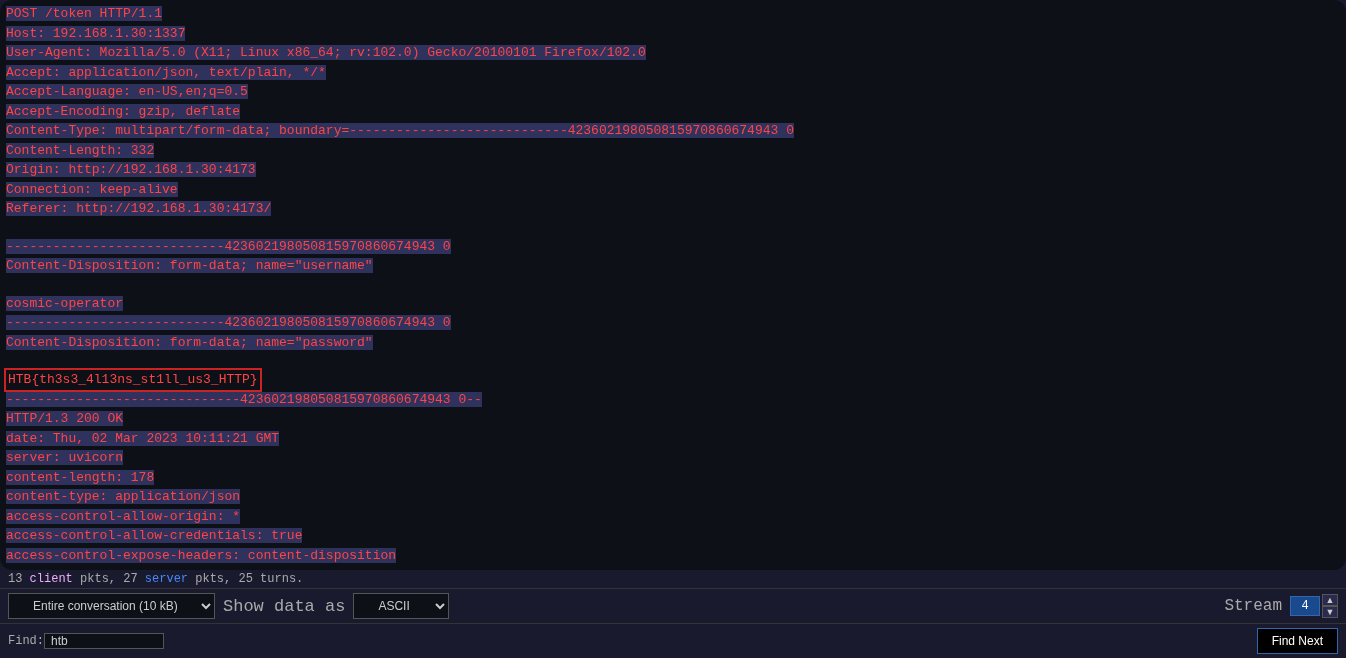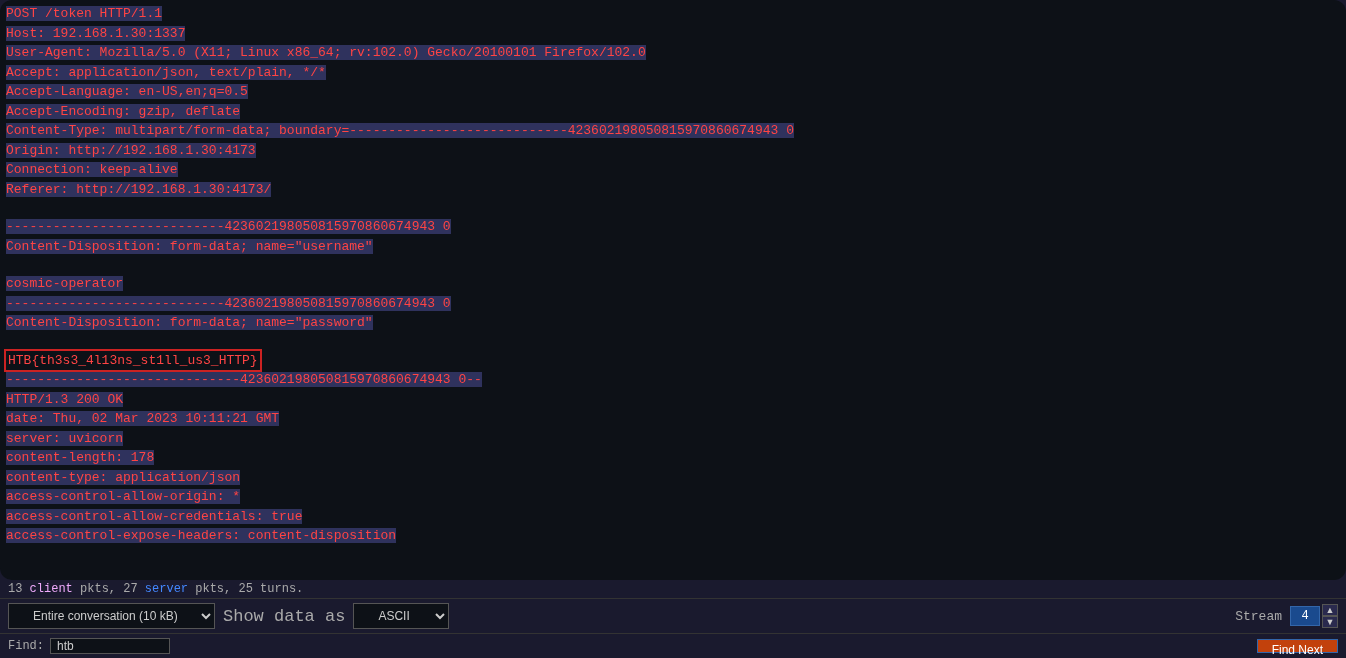--- a/index.html
+++ b/index.html
@@ -90,21 +90,21 @@
       font-size: 12px;
     }
 
     .toolbar .show-data-label {
       color: #aaa;
       font-size: 17px;
     }
 
     .toolbar .stream-label {
       color: #aaa;
-      font-size: 13px;
+      font-size: 16px;
       margin-left: auto;
       text-align: right;
     }
 
     .stream-control {
       display: flex;
       align-items: center;
       gap: 2px;
     }
 
@@ -136,66 +136,67 @@
       justify-content: center;
       line-height: 1;
     }
 
     .find-bar {
       background: #1a1a2e;
       display: flex;
       align-items: center;
       padding: 4px 8px;
       border-top: 1px solid #333;
-      gap: 6px;
+      gap: 0;
     }
 
     .find-bar .find-label {
       color: #aaa;
       font-size: 12px;
     }
 
     .find-bar input {
       background: #0d1117;
       color: #ccc;
       border: 1px solid #555;
       padding: 3px 6px;
       font-size: 12px;
       height: 16px;
       width: 120px;
     }
 
     .find-next-btn {
-      background: #c2410c;
+      background: #000000;
       color: #fff;
       border: 1px solid #3366aa;
       padding: 3px 14px;
       font-size: 12px;
       cursor: pointer;
-      height: 14px;
+      height: 26px;
       margin-left: auto;
     }
 
     span.sel {
       background: rgba(100, 100, 200, 0.4);
     }
   </style>
 </head>
 <body>
 
 <div class="scrollbar-outer">
   <div class="content-area">
 
     <div class="line"><span class="sel">POST /token HTTP/1.1</span></div>
     <div class="line"><span class="sel">Host: 192.168.1.30:1337</span></div>
     <div class="line"><span class="sel">User-Agent: Mozilla/5.0 (X11; Linux x86_64; rv:102.0) Gecko/20100101 Firefox/102.0</span></div>
     <div class="line"><span class="sel">Accept: application/json, text/plain, */*</span></div>
     <div class="line"><span class="sel">Accept-Language: en-US,en;q=0.5</span></div>
     <div class="line"><span class="sel">Accept-Encoding: gzip, deflate</span></div>
     <div class="line"><span class="sel">Content-Type: multipart/form-data; boundary=----------------------------423602198050815970860674943 0</span></div>
+    <div class="line"><span class="sel">Content-Length: 332</span></div>
     <div class="line"><span class="sel">Origin: http://192.168.1.30:4173</span></div>
     <div class="line"><span class="sel">Connection: keep-alive</span></div>
     <div class="line"><span class="sel">Referer: http://192.168.1.30:4173/</span></div>
     <div class="empty-line"></div>
     <div class="line"><span class="sel">----------------------------423602198050815970860674943 0</span></div>
     <div class="line"><span class="sel">Content-Disposition: form-data; name="username"</span></div>
     <div class="empty-line"></div>
     <div class="line"><span class="sel">cosmic-operator</span></div>
     <div class="line"><span class="sel">----------------------------423602198050815970860674943 0</span></div>
     <div class="line"><span class="sel">Content-Disposition: form-data; name="password"</span></div>

